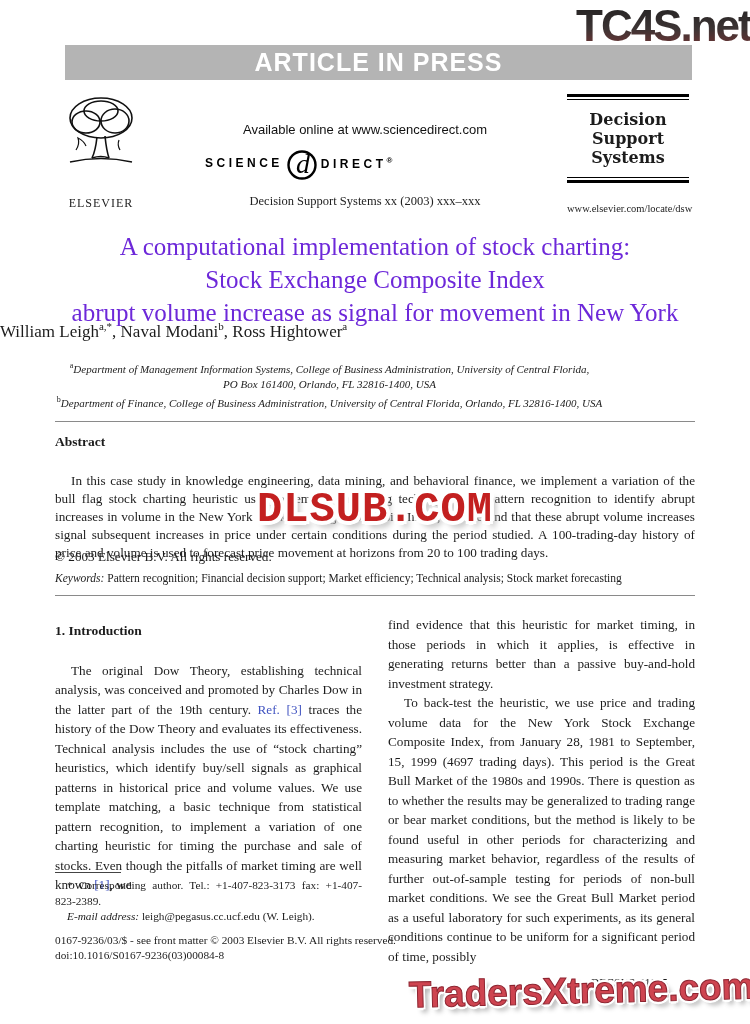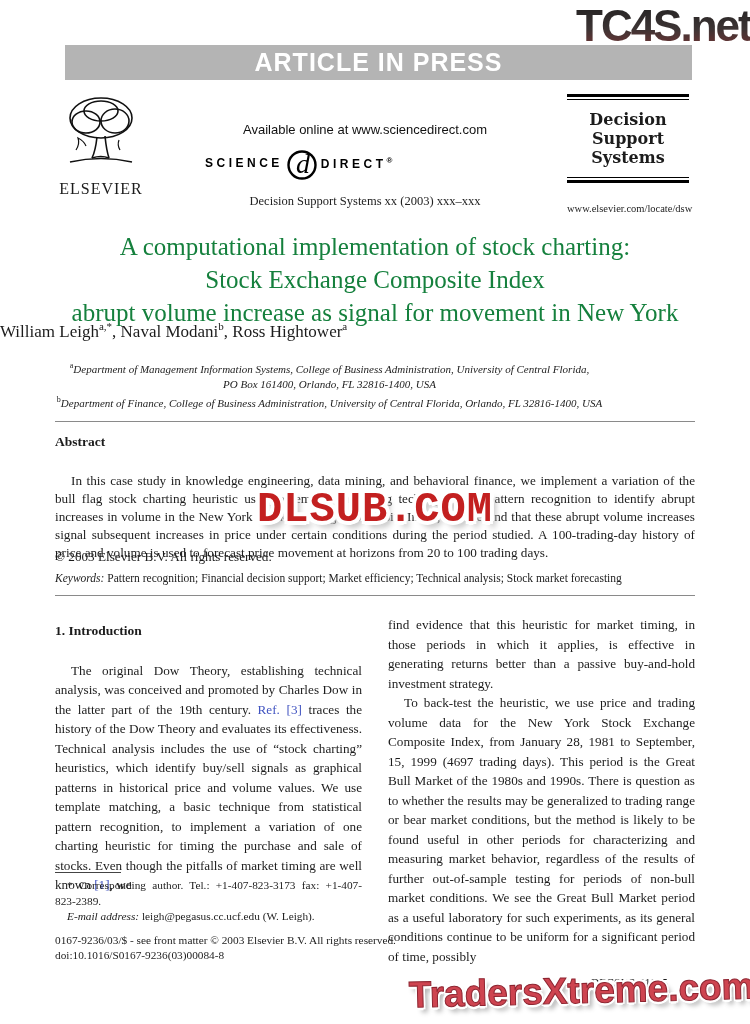--- a/index.html
+++ b/index.html
@@ -15,39 +15,39 @@
           transform:scaleY(1.02);}
 
   
   .banner{position:absolute;left:65px;top:45px;width:627px;height:35px;background:#b4b4b4;
           display:flex;align-items:center;justify-content:center;}
   .banner span{font-family:"Liberation Sans",sans-serif;font-weight:bold;font-size:25px;
                color:#fff;letter-spacing:1px;}
 
   
   .elsevier{position:absolute;left:56px;top:94px;width:90px;text-align:center;}
-  .elsevier .label{font-size:16px;letter-spacing:1px;margin-top:2px;}
+  .elsevier .label{font-size:12px;letter-spacing:1px;margin-top:18px;}
   .mast-center{position:absolute;left:205px;top:100px;width:320px;text-align:center;}
   .avail{font-family:"Liberation Sans",sans-serif;font-size:13px;color:#111;margin-top:22px;}
   .sdlogo{margin-top:8px;display:flex;align-items:center;gap:2px;}
   .sdword{font-family:"Liberation Sans",sans-serif;font-weight:bold;font-size:12px;
           letter-spacing:3.5px;color:#000;}
   .sdmark{font-size:8px;vertical-align:super;}
   .citation{margin-top:13px;font-size:12.5px;color:#222;}
   .jbox{position:absolute;left:567px;top:94px;width:122px;text-align:center;}
   .rule-thick{height:2.5px;background:#000;}
   .rule-thin{height:1px;background:#000;margin-top:2.5px;}
   .rule-thin-b{height:1px;background:#000;margin-bottom:2.5px;}
   .jname{font-family:"DejaVu Serif",serif;font-weight:bold;font-size:16px;line-height:1.2;
          padding:10px 0 9px 0;}
   .jurl{font-size:10.5px;margin-top:20px;color:#222;}
 
   
   .title{position:absolute;left:0;top:230px;width:750px;text-align:center;
-         font-size:25px;line-height:33px;color:#15803d;}
+         font-size:25px;line-height:33px;color:#6d28d9;}
   .authors{position:absolute;left:0;top:320px;width:750px;text-align:left;font-size:17px;}
   .authors sup{font-size:11px;}
   .affils{position:absolute;left:0;top:358px;width:659px;text-align:center;
           font-style:italic;font-size:11px;line-height:15px;color:#222;}
   .affils sup{font-size:8px;font-style:normal;}
 
   
   .rule1{position:absolute;left:55px;top:421px;width:640px;height:1px;background:#8a8a8a;}
   .abs-head{position:absolute;left:55px;top:434px;font-weight:bold;font-size:13.5px;}
   .abs-text{position:absolute;left:55px;top:459px;width:640px;font-size:13.2px;

